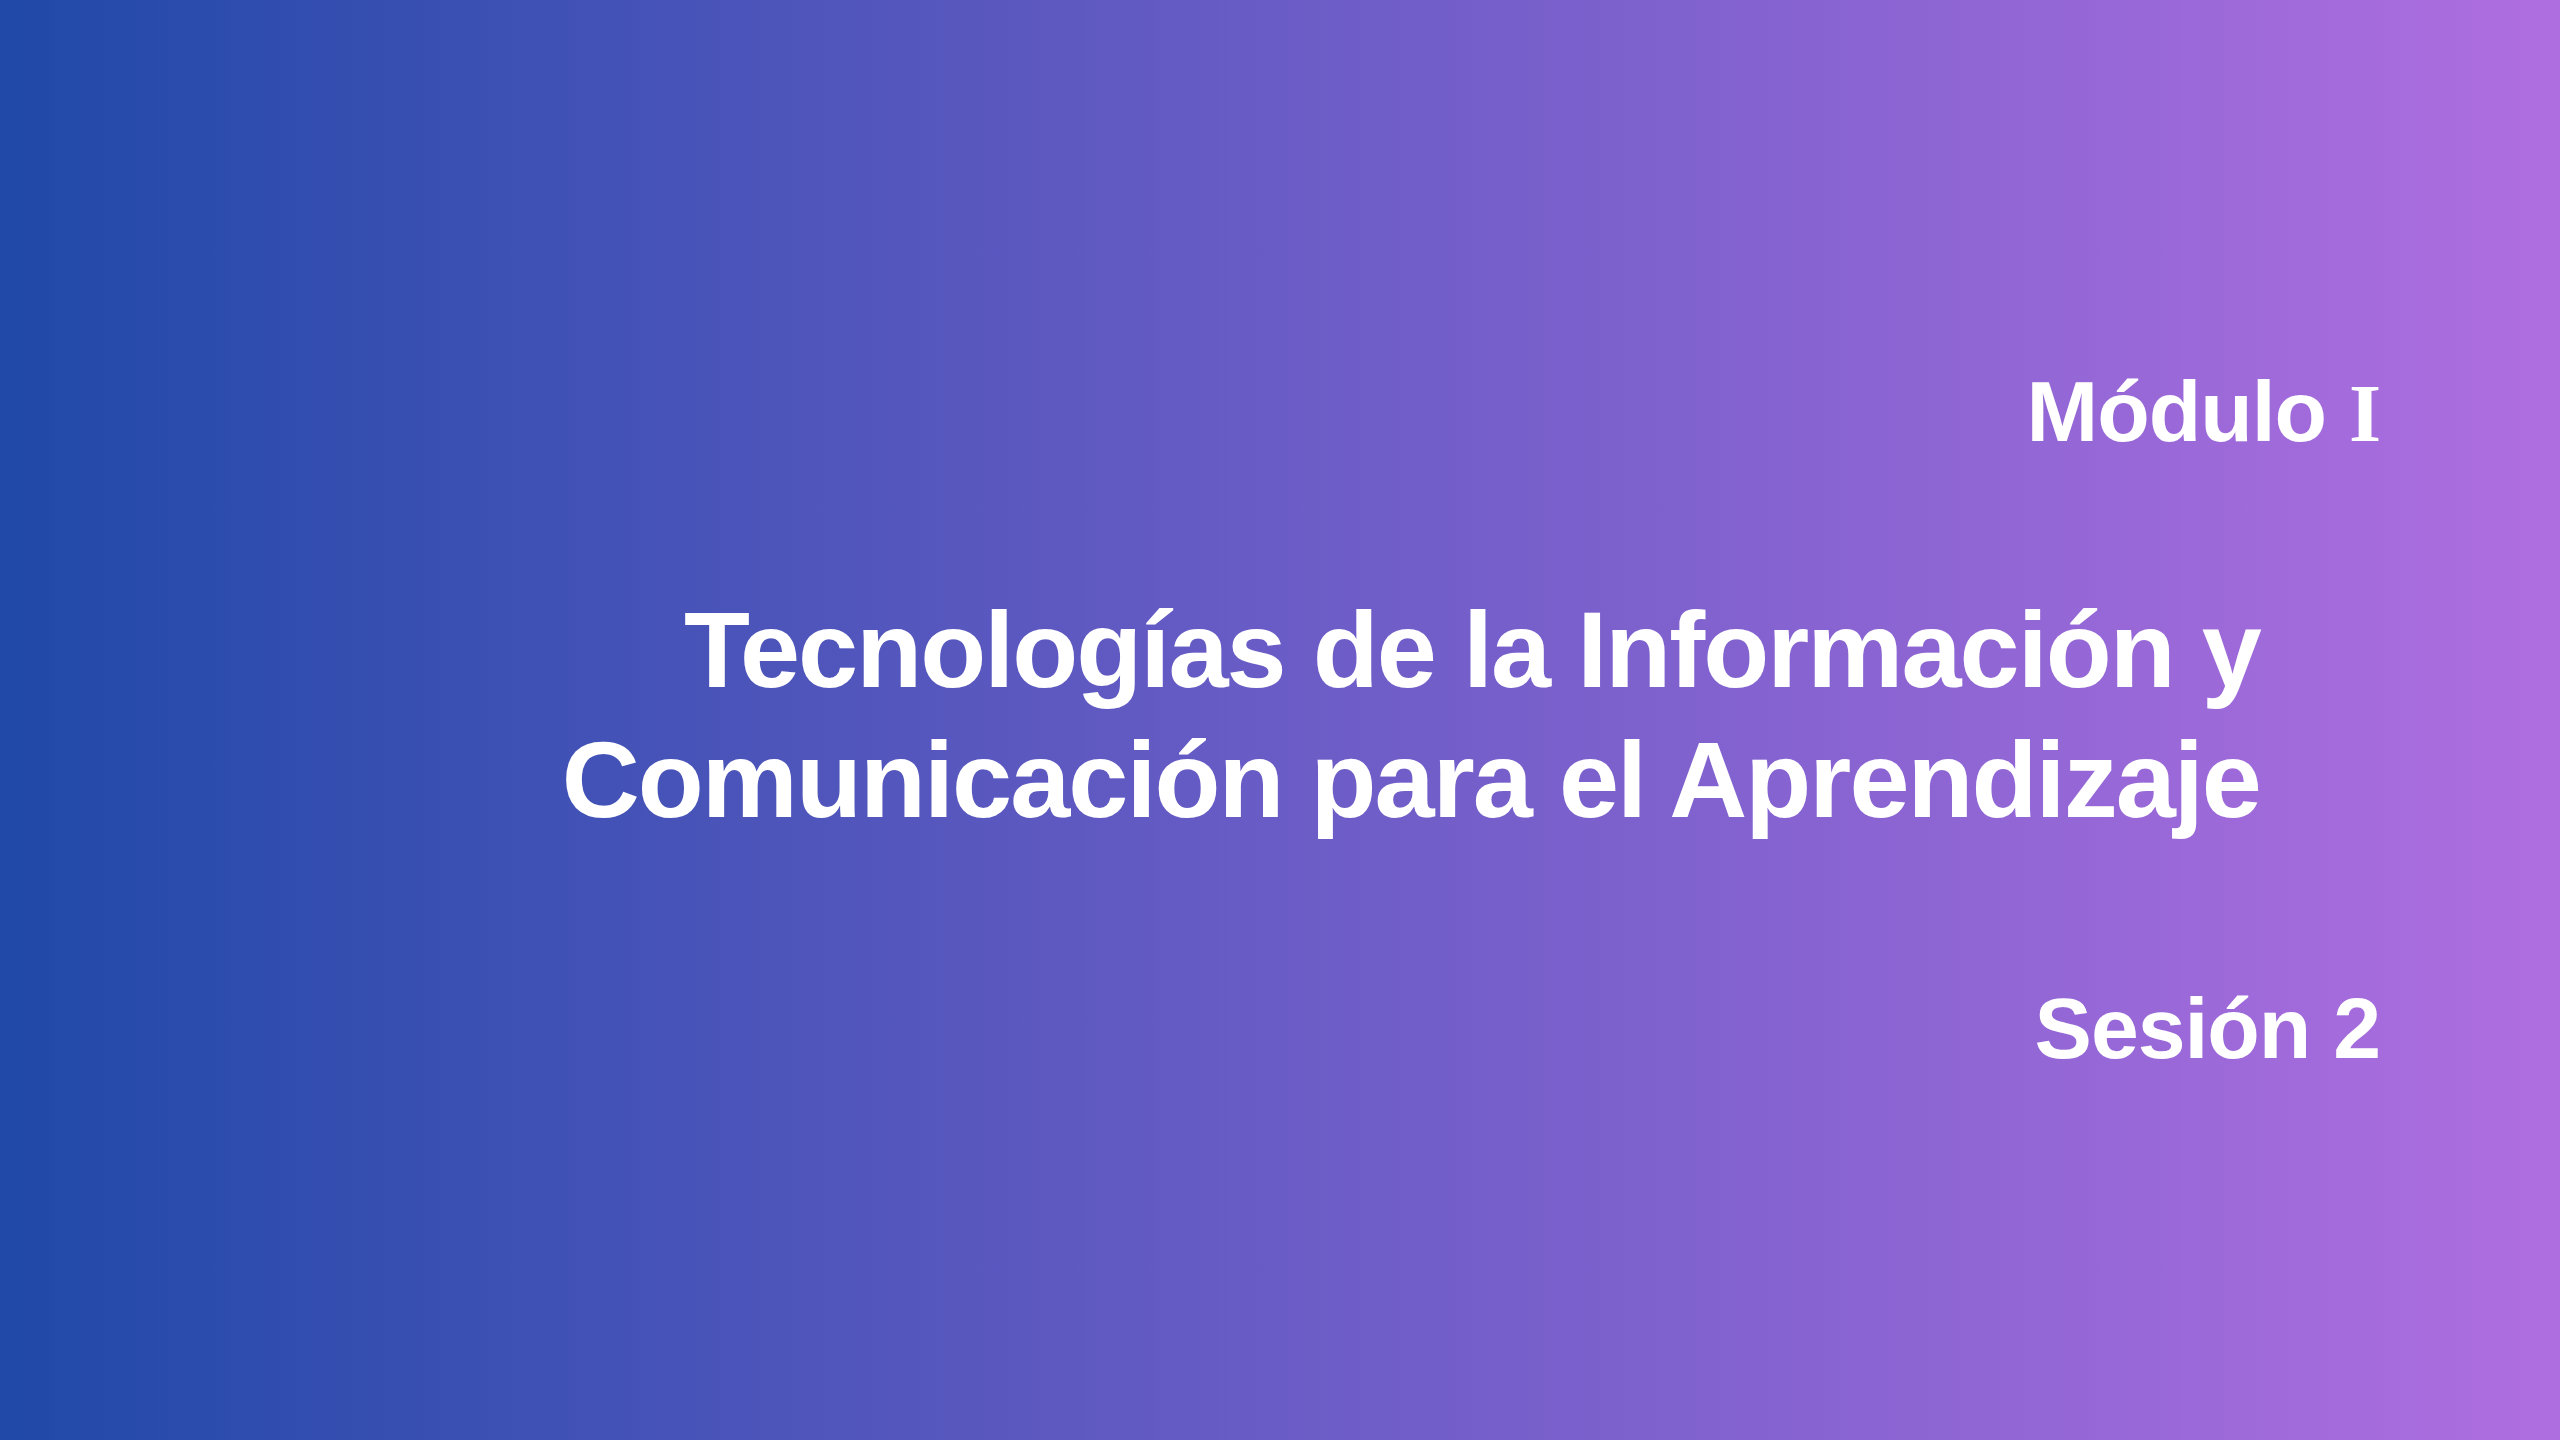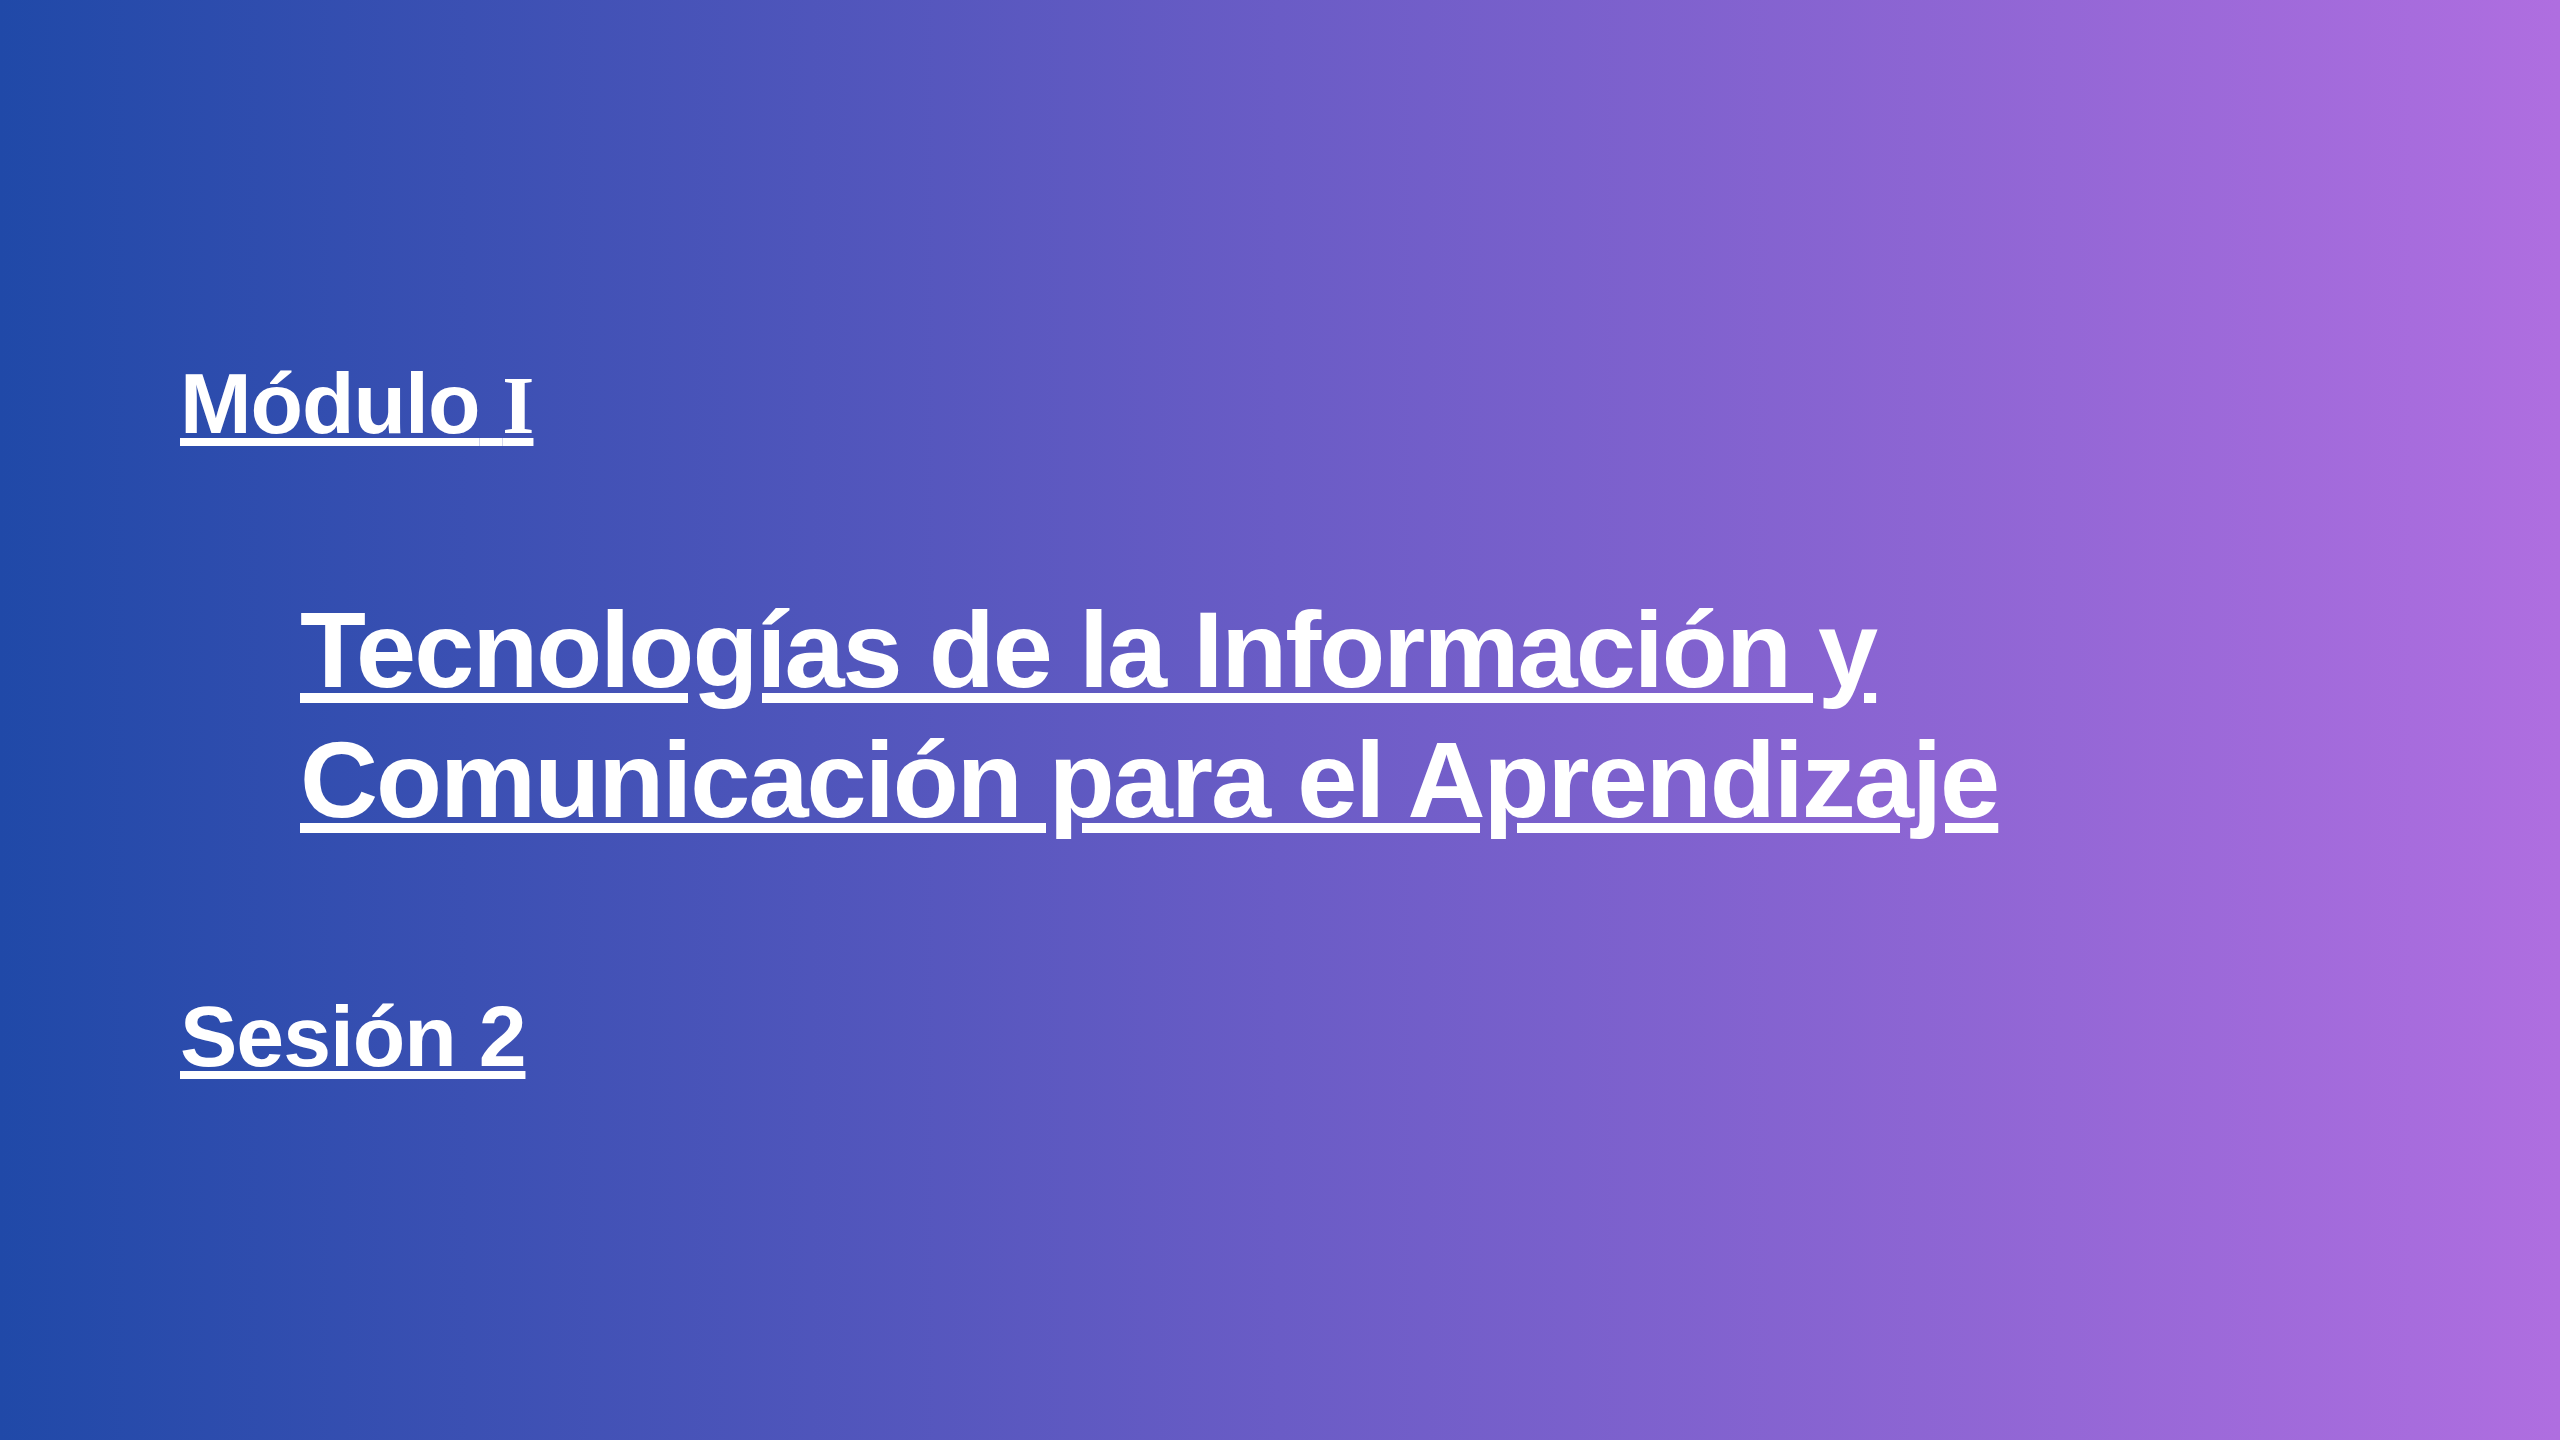--- a/index.html
+++ b/index.html
@@ -25,23 +25,22 @@
     background: linear-gradient(
       90deg,
       var(--c-left, #2049a8) 0%,
       var(--c-mid, #6a5cc6) 50%,
       var(--c-right, #af6ee0) 100%
     );
   }
 
   .slide-body {
     width: 2200px;
-    text-align: left;
+    text-align: right;
     color: #ffffff;
-    text-decoration: underline;
     -webkit-font-smoothing: antialiased;
   }
 
   .text-block {
     font-weight: 700;
     letter-spacing: -0.012em;
     white-space: pre-line;
   }
 
   
@@ -56,21 +55,21 @@
     font-weight: 700;
     font-size: 0.96em;
   }
 
   
   .block-title {
     font-size: 108px;
     line-height: 1.2;
     letter-spacing: -0.018em;
     max-width: 1960px;
-    margin: 16px auto;
+    margin: 8px auto;
   }
 
   
   .block-session {
     font-size: 86px;
     line-height: 1.34;
   }
 
   
   .spacer-sm { height: 108px; }

